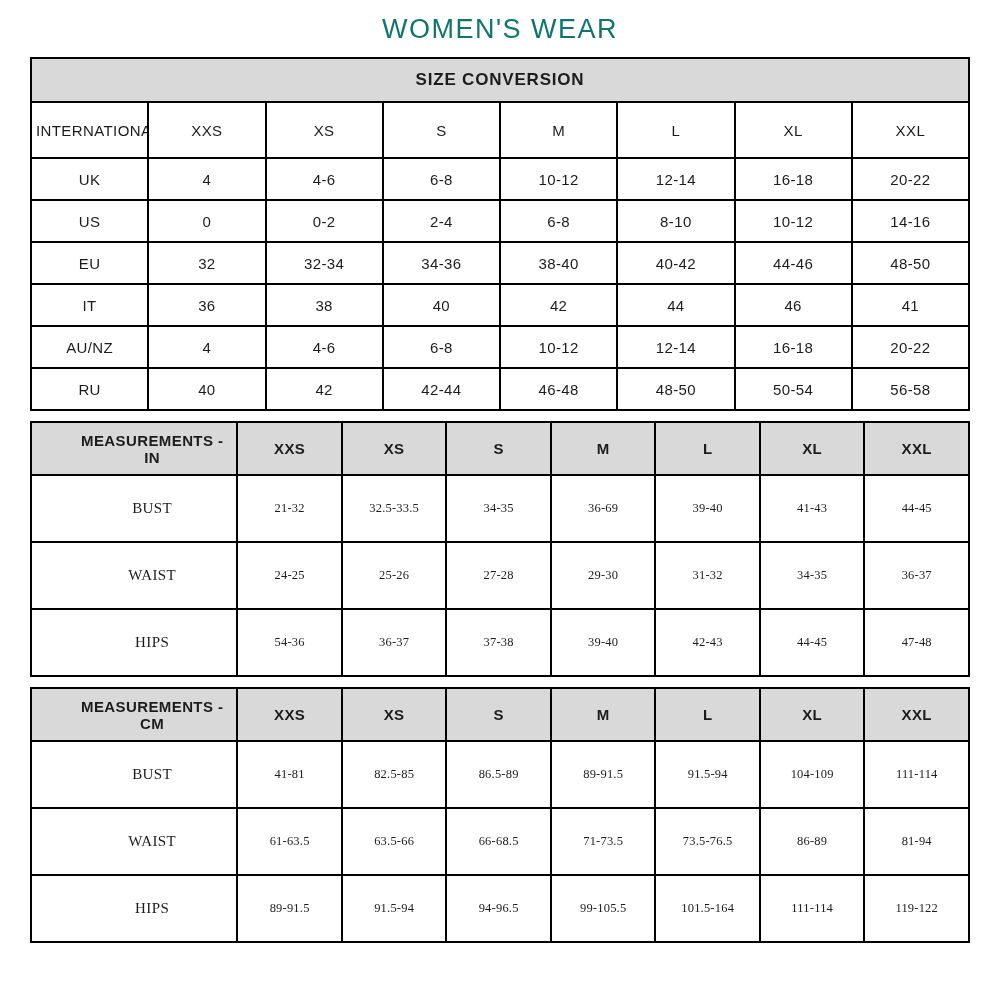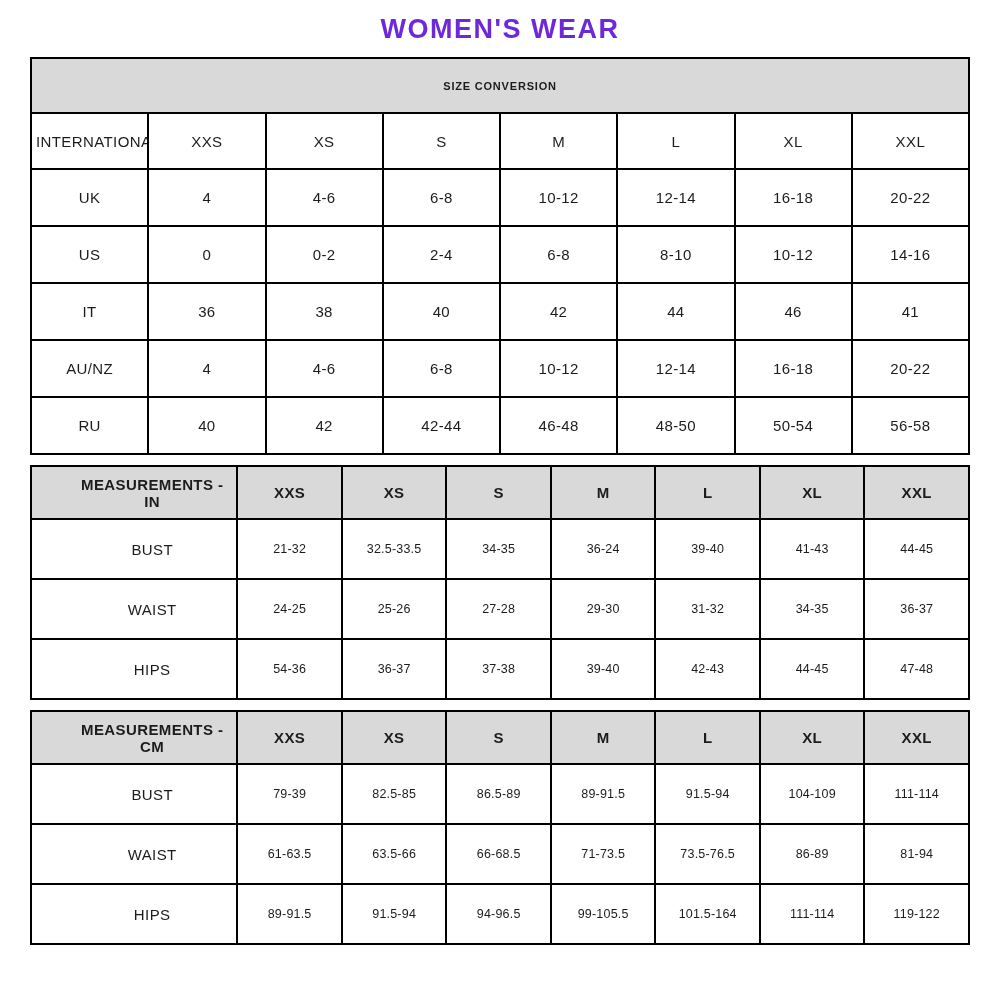--- a/index.html
+++ b/index.html
@@ -18,64 +18,64 @@
     color:var(--text);
   }
   .page{
     width:1000px;
     height:1000px;
     padding:0 30px;
   }
   .page-title{
     text-align:center;
     font-size:27px;
-    font-weight:700;
+    font-weight:400;
     letter-spacing:1.5px;
     padding:14px 0 12px 0;
-    color:#6d28d9;
+    color:#0f766e;
   }
   table{
     width:940px;
     border-collapse:collapse;
     table-layout:fixed;
   }
   th,td{
     border:2px solid var(--border);
     text-align:center;
     vertical-align:middle;
     font-weight:400;
     letter-spacing:0.4px;
     padding:0 4px;
     overflow:hidden;
   }
   
   .t1 .caption-row th{
     background:var(--header-bg);
     font-weight:700;
-    font-size:11px;
-    height:55px;
+    font-size:17px;
+    height:44px;
     letter-spacing:0.8px;
   }
   .t1 [data-role="header-row"] th{
     height:56px;
     font-size:15px;
     background:#fff;
   }
-  .t1 tbody tr{height:57px;margin-top:40px;}
+  .t1 tbody tr{height:42px;margin-top:40px;}
   .t1 tbody th, .t1 tbody td{font-size:15px;}
   .t1 .label-col{width:17.8%;}
   
   .t23{margin-top:10px;}
   .t23 [data-role="header-row"] th{
     background:var(--header-bg);
     font-weight:700;
     font-size:15px;
     height:53px;
   }
-  .t23 tbody tr{height:60px;}
+  .t23 tbody tr{height:67px;font-family:Liberation Serif, serif;}
   .t23 tbody th{font-size:15px;font-weight:400;}
   .t23 tbody td{font-size:12.5px;letter-spacing:0.2px;}
   .t23 .label-col{width:22%;padding-left:40px;}
 </style>
 </head>
 <body>
 
 <div class="page">
 
   <div class="page-title">WOMEN'S WEAR</div>
@@ -111,20 +111,30 @@
           <th class="label-col">US</th>
           <td>0</td>
           <td>0-2</td>
           <td>2-4</td>
           <td>6-8</td>
           <td>8-10</td>
           <td>10-12</td>
           <td>14-16</td>
         </tr>
         <tr>
+          <th class="label-col">EU</th>
+          <td>32</td>
+          <td>32-34</td>
+          <td>34-36</td>
+          <td>38-40</td>
+          <td>40-42</td>
+          <td>44-46</td>
+          <td>48-50</td>
+        </tr>
+        <tr>
           <th class="label-col">IT</th>
           <td>36</td>
           <td>38</td>
           <td>40</td>
           <td>42</td>
           <td>44</td>
           <td>46</td>
           <td>41</td>
         </tr>
         <tr>
@@ -162,21 +172,21 @@
           <th>XL</th>
           <th>XXL</th>
         </tr>
     </thead>
     <tbody>
         <tr>
           <th class="label-col">BUST</th>
           <td>21-32</td>
           <td>32.5-33.5</td>
           <td>34-35</td>
-          <td>36-24</td>
+          <td>36-69</td>
           <td>39-40</td>
           <td>41-43</td>
           <td>44-45</td>
         </tr>
         <tr>
           <th class="label-col">WAIST</th>
           <td>24-25</td>
           <td>25-26</td>
           <td>27-28</td>
           <td>29-30</td>
@@ -206,21 +216,21 @@
           <th>S</th>
           <th>M</th>
           <th>L</th>
           <th>XL</th>
           <th>XXL</th>
         </tr>
     </thead>
     <tbody>
         <tr>
           <th class="label-col">BUST</th>
-          <td>79-39</td>
+          <td>41-81</td>
           <td>82.5-85</td>
           <td>86.5-89</td>
           <td>89-91.5</td>
           <td>91.5-94</td>
           <td>104-109</td>
           <td>111-114</td>
         </tr>
         <tr>
           <th class="label-col">WAIST</th>
           <td>61-63.5</td>

